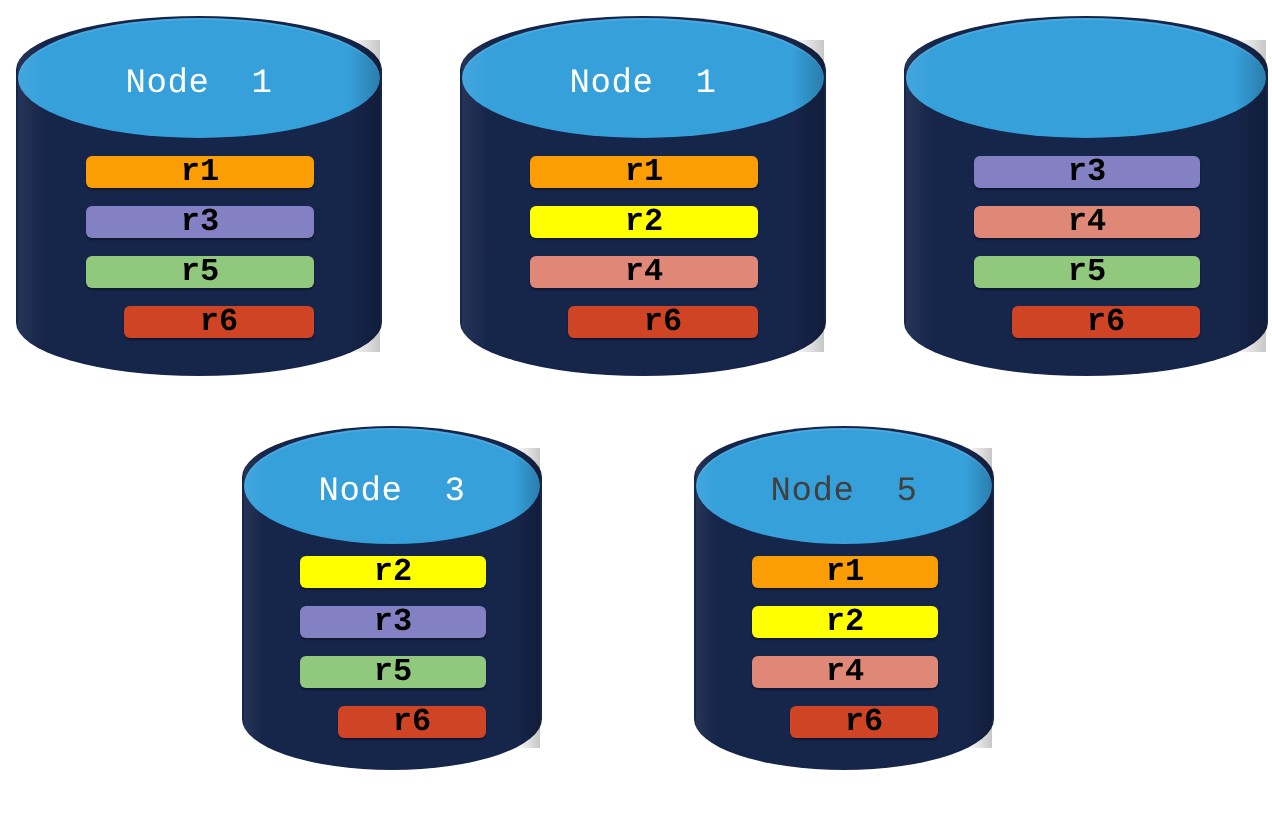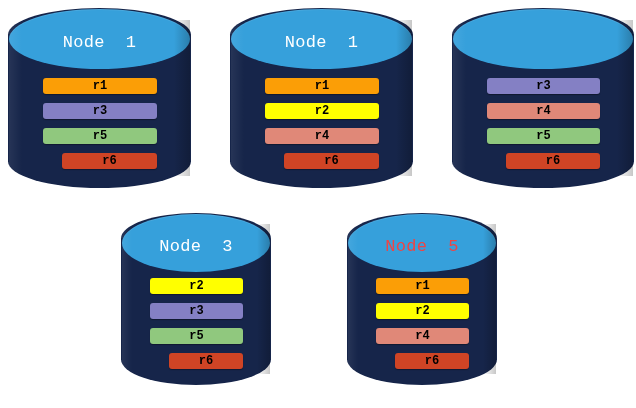--- a/index.html
+++ b/index.html
@@ -50,21 +50,21 @@
   .bar{
     height:16px;
     border-radius:3px;
     margin-bottom:9px;
     position:relative;
     display:flex;align-items:center;justify-content:center;
     box-shadow:0 1px 1px rgba(0,0,0,0.35);
   }
   .bar:last-child{margin-bottom:0;margin-left:19px;}
   .bar-label{
-    font-size:12px;
+    font-size:16px;
     font-weight:bold;
     color:#000000;
     line-height:1;
   }
 </style>
 </head>
 <body>
 
 <div id="stage" style="background: rgb(255, 255, 255);">
     <div class="node" style="left: 9px; top: 9px; width: 181px; height: 178px;">
@@ -148,21 +148,21 @@
         <div class="bar" style="background: rgb(207, 68, 37);">
           <span class="bar-label">r6</span>
         </div>
       </div>
     </div>
     <div class="node" style="left: 348px; top: 214px; width: 148px; height: 170px;">
       <div class="cyl-body" style="background: rgb(22, 37, 74);"></div>
       <div class="cyl-top" style="height: 58px; background: rgb(54, 160, 219);"></div>
       <div class="cyl-shade-l"></div>
       <div class="cyl-shade-r"></div>
-      <div class="node-label" style="top: 23px; color: #ef4444;">Node  5</div>
+      <div class="node-label" style="top: 23px; color: #404040;">Node  5</div>
       <div class="bars" style="width: 93px; left: 28px; top: 64px;">
         <div class="bar" style="background: rgb(251, 158, 6);">
           <span class="bar-label">r1</span>
         </div>
         <div class="bar" style="background: rgb(255, 255, 0);">
           <span class="bar-label">r2</span>
         </div>
         <div class="bar" style="background: rgb(224, 136, 120);">
           <span class="bar-label">r4</span>
         </div>

